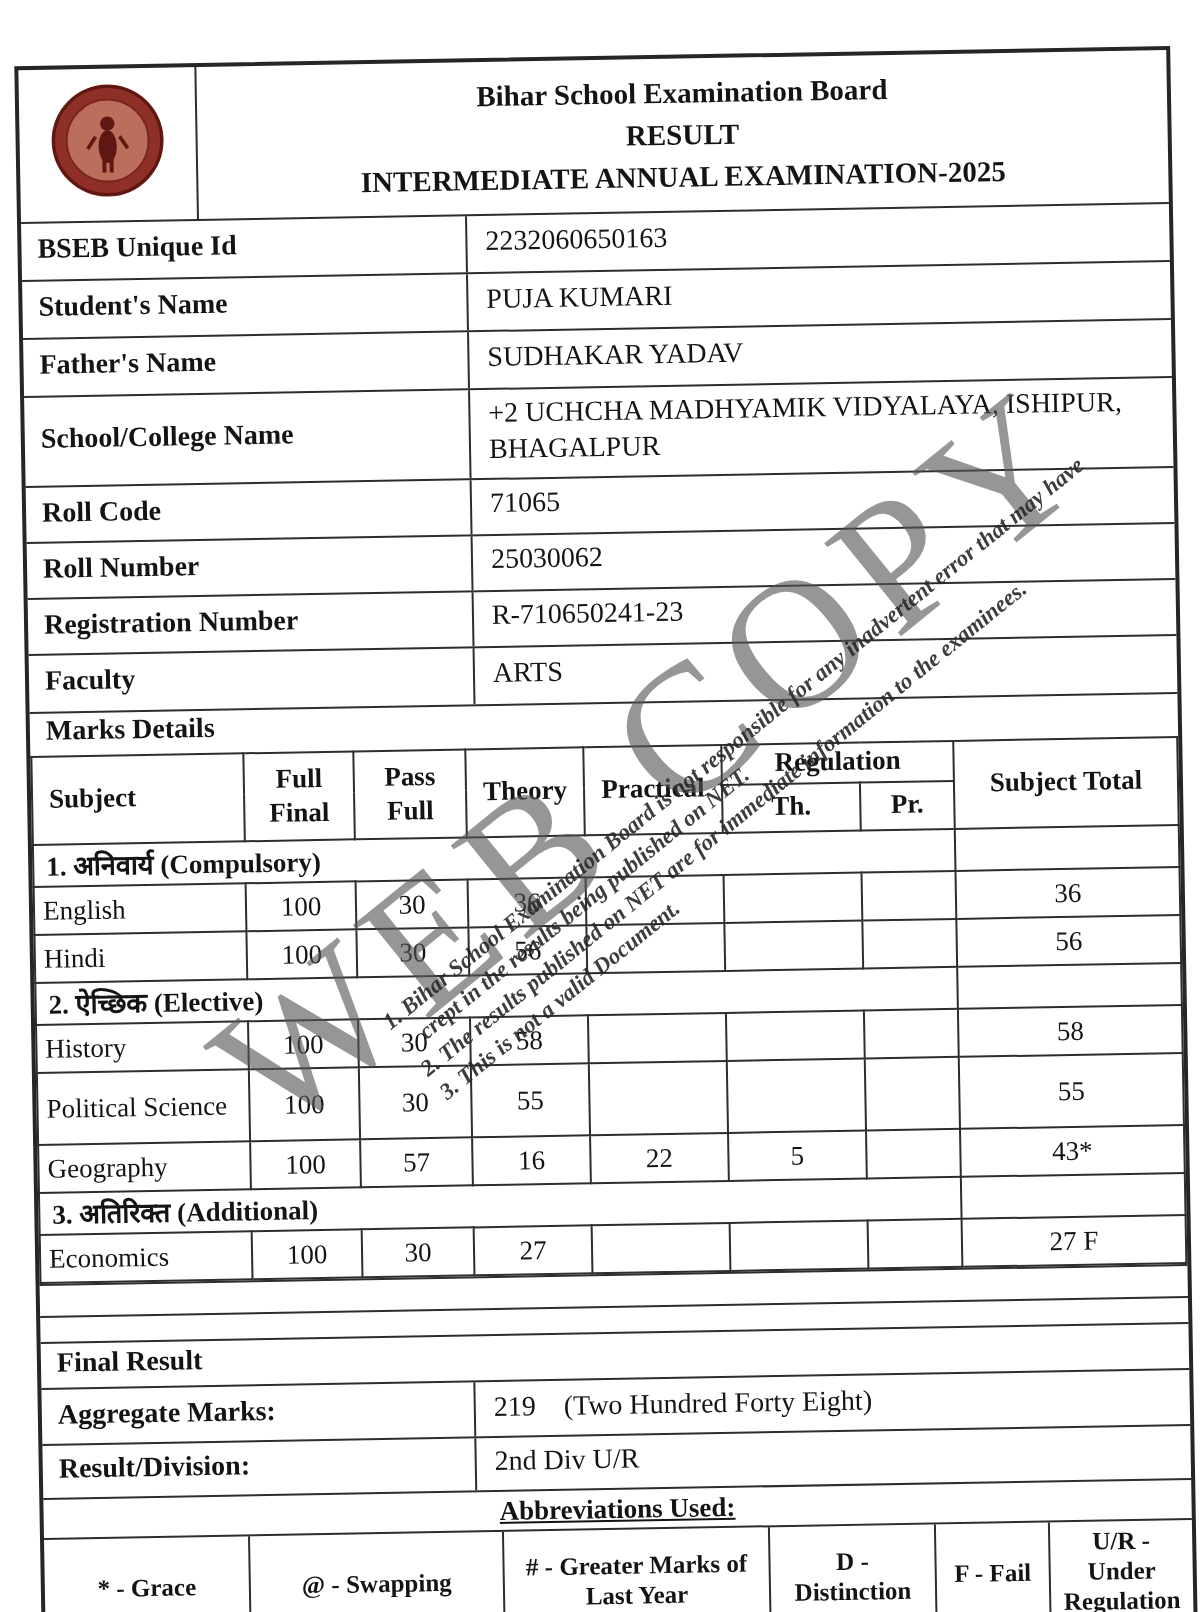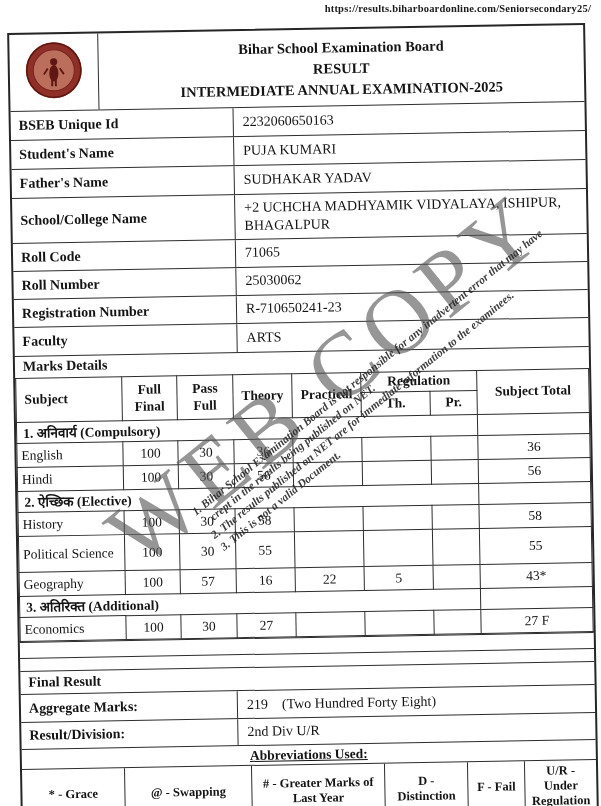--- a/index.html
+++ b/index.html
@@ -68,21 +68,20 @@
     font-size:11.5px;font-style:italic;font-weight:600;color:rgba(40,40,40,0.9);
     line-height:1.3;
   }
   .wm-notes div{text-indent:-11px;padding-left:11px;}
 </style>
 </head>
 <body>
 
 <div class="page">
 
-  <div class="url">https://results.biharboardonline.com/Seniorsecondary25/</div>
 
   <div class="sheet">
 
     <div class="row first head-row">
       <div class="logo-cell">
         <span>
           <svg width="60" height="60" viewBox="0 0 60 60">
             <circle cx="30" cy="30" r="28" fill="#8e2f28"></circle>
             <circle cx="30" cy="30" r="27" fill="none" stroke="#5e1712" stroke-width="1.5"></circle>
             <circle cx="30" cy="30" r="20.5" fill="#bc6e5c"></circle>

